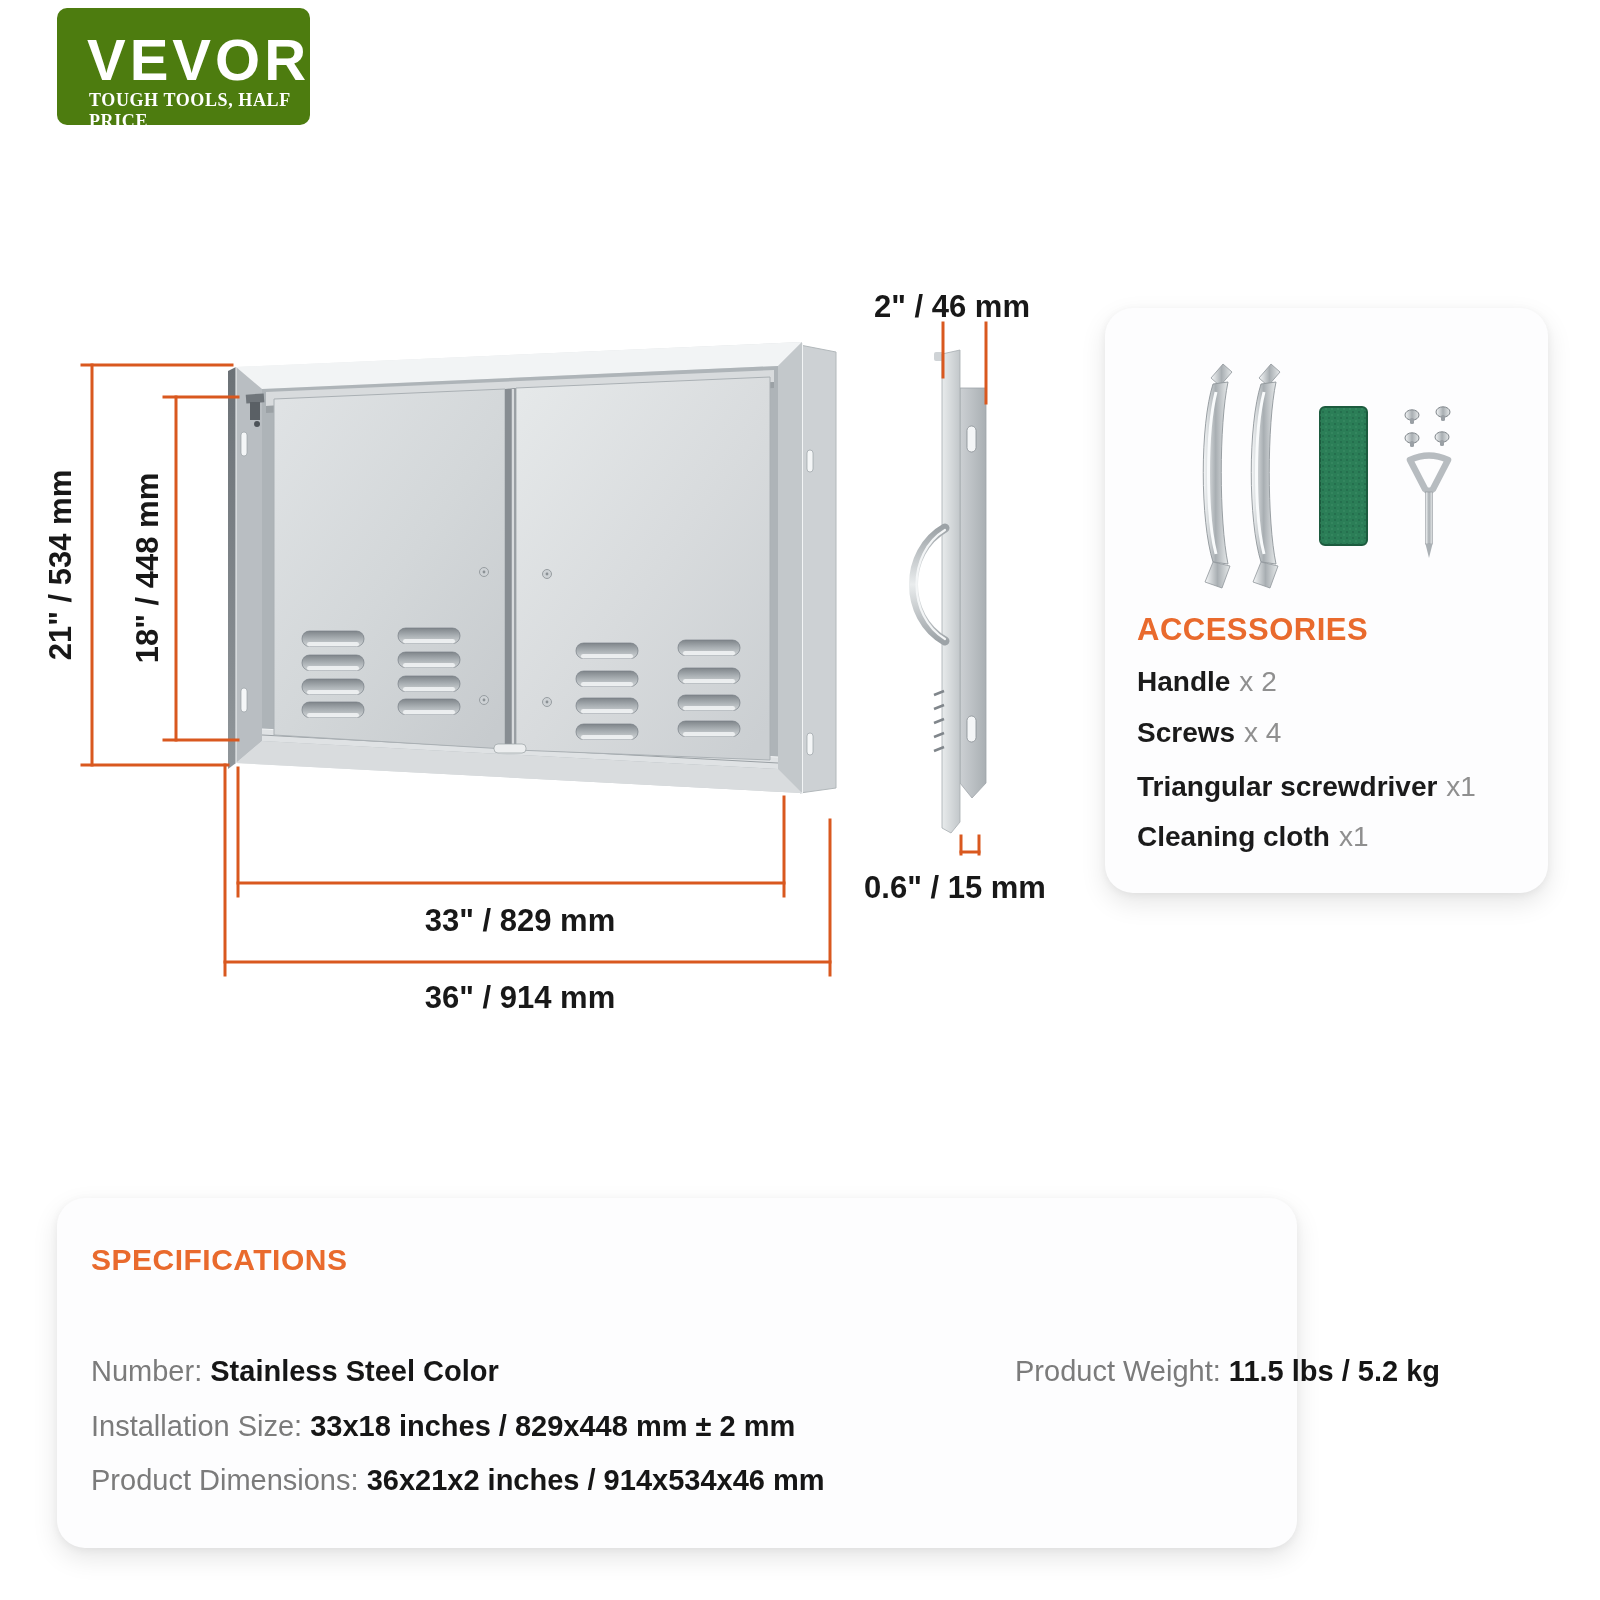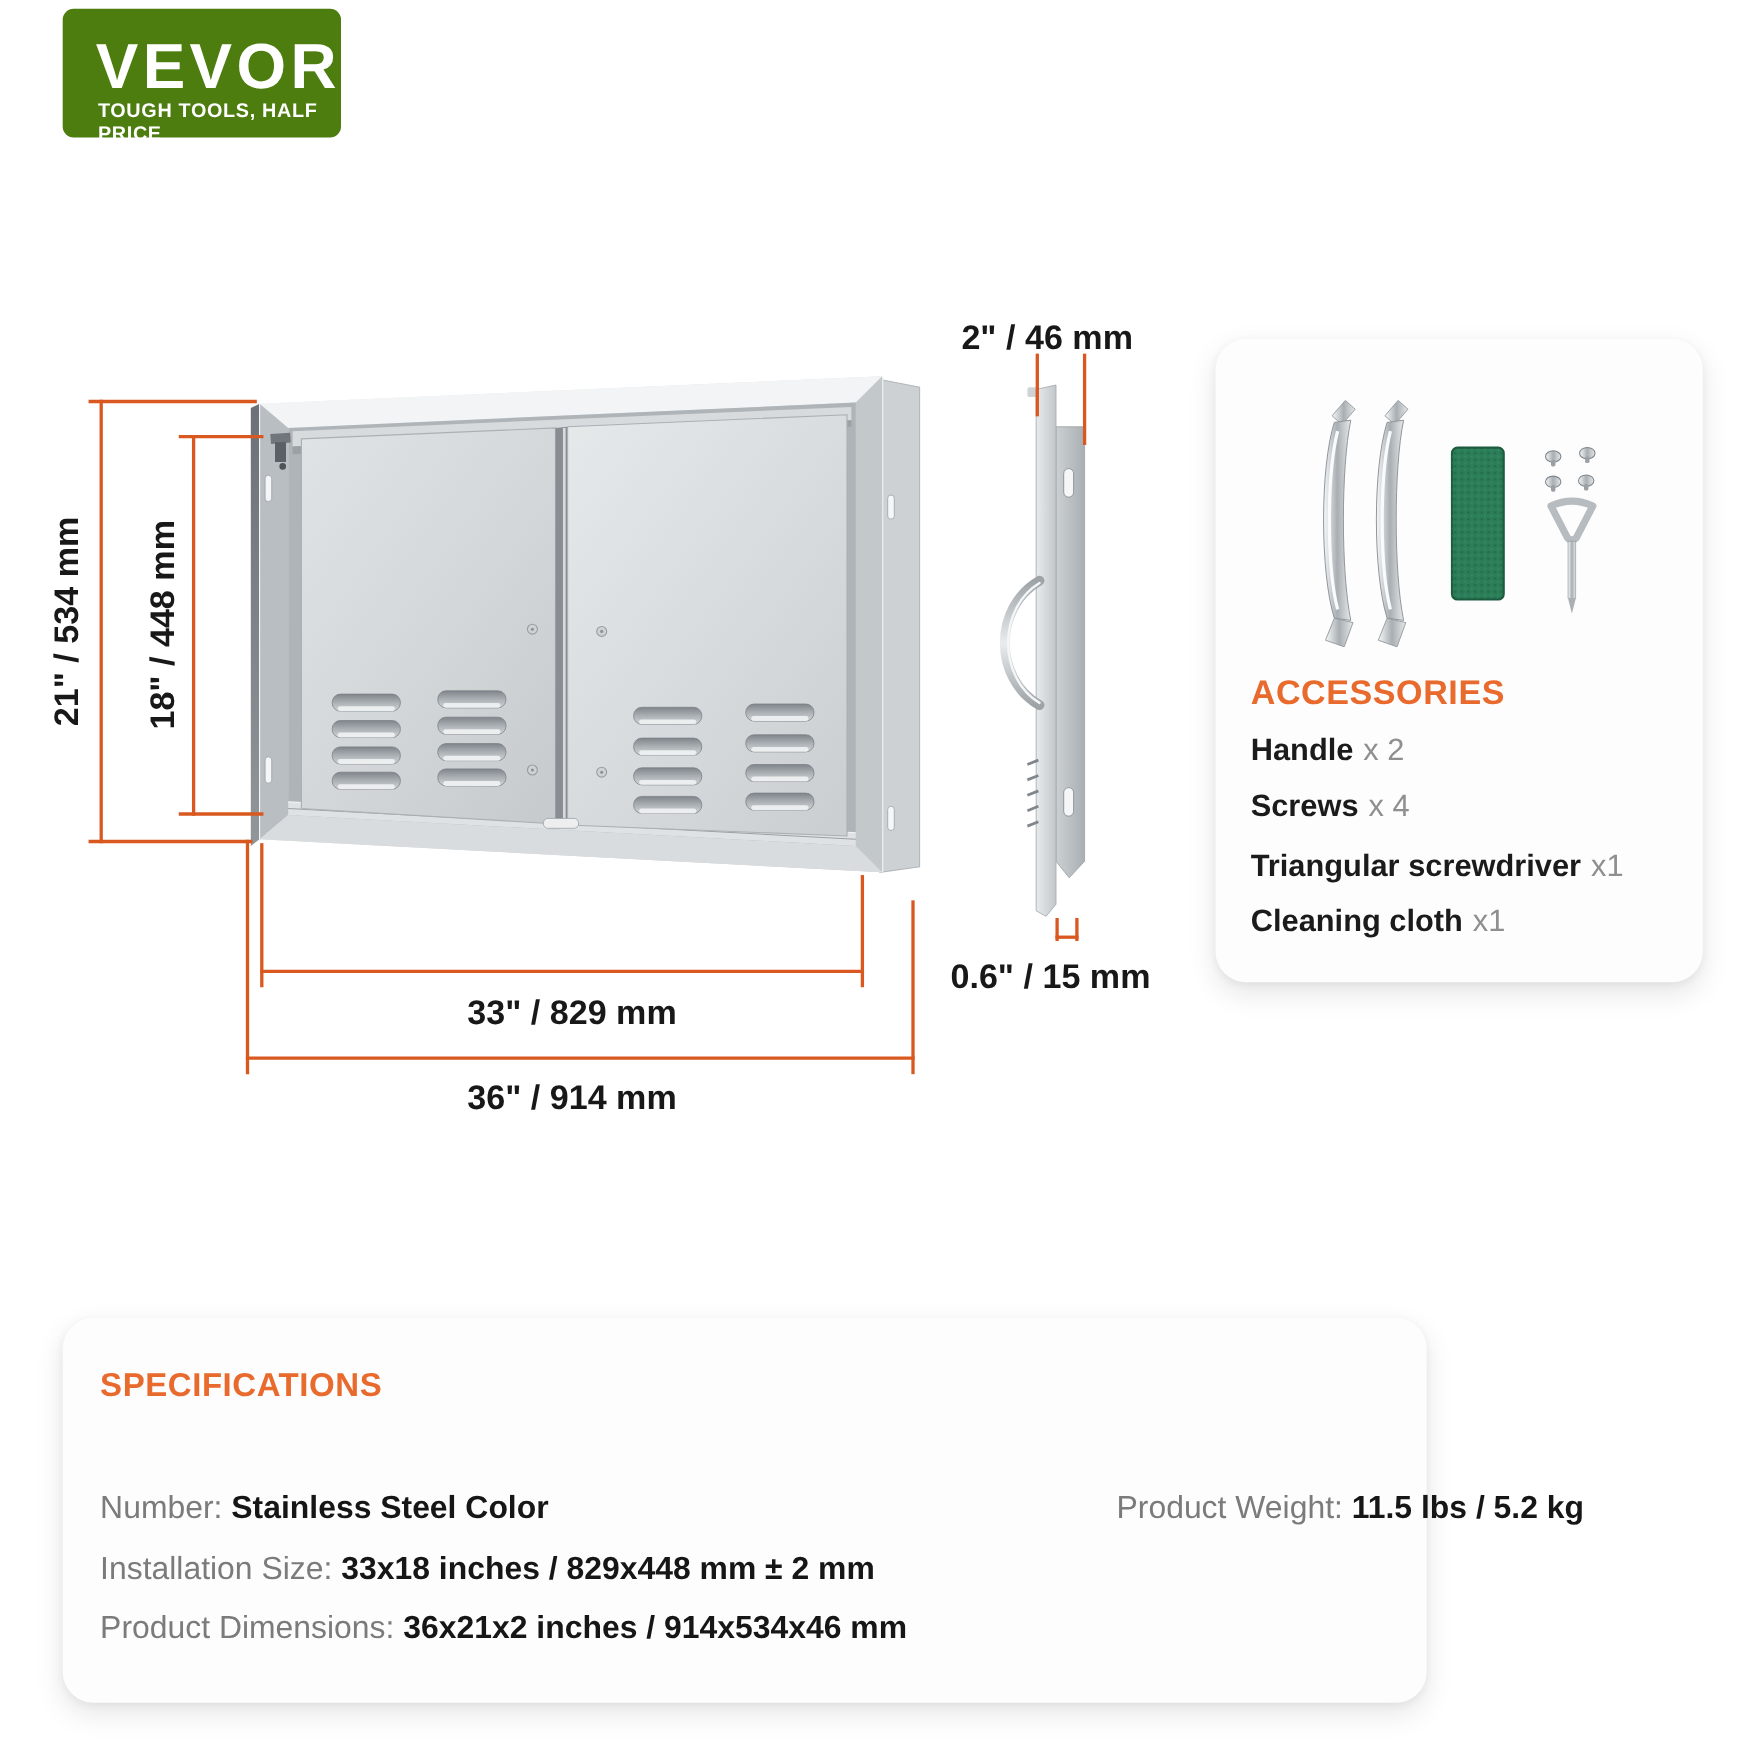--- a/index.html
+++ b/index.html
@@ -12,21 +12,21 @@
   .logo{
     position:absolute;left:57px;top:8px;width:253px;height:117px;
     background:#4d7c0f;border-radius:10px;color:#fff;
   }
   .logo-brand{
     position:absolute;left:30px;top:10px;font-size:58px;font-weight:bold;
     letter-spacing:4px;line-height:62px;
   }
   .logo-reg{font-size:17px;font-weight:bold;vertical-align:26px;letter-spacing:0;}
   .logo-tagline{
-    position:absolute;left:32px;top:82px;font-size:18px;font-weight:bold;letter-spacing:0.6px;
+    position:absolute;left:32px;top:82px;font-size:18px;font-weight:bold;letter-spacing:0.6px;font-family:Liberation Serif, serif;
   }
   
   #diagram{position:absolute;left:0;top:0;}
   .dim-label{
     font-family:"Liberation Sans",sans-serif;font-size:31px;font-weight:bold;fill:#181818;
   }
   
   .card{
     position:absolute;background:#fdfdfe;border-radius:28px;
     box-shadow:0 10px 26px rgba(0,0,0,0.10),0 2px 8px rgba(0,0,0,0.05);

